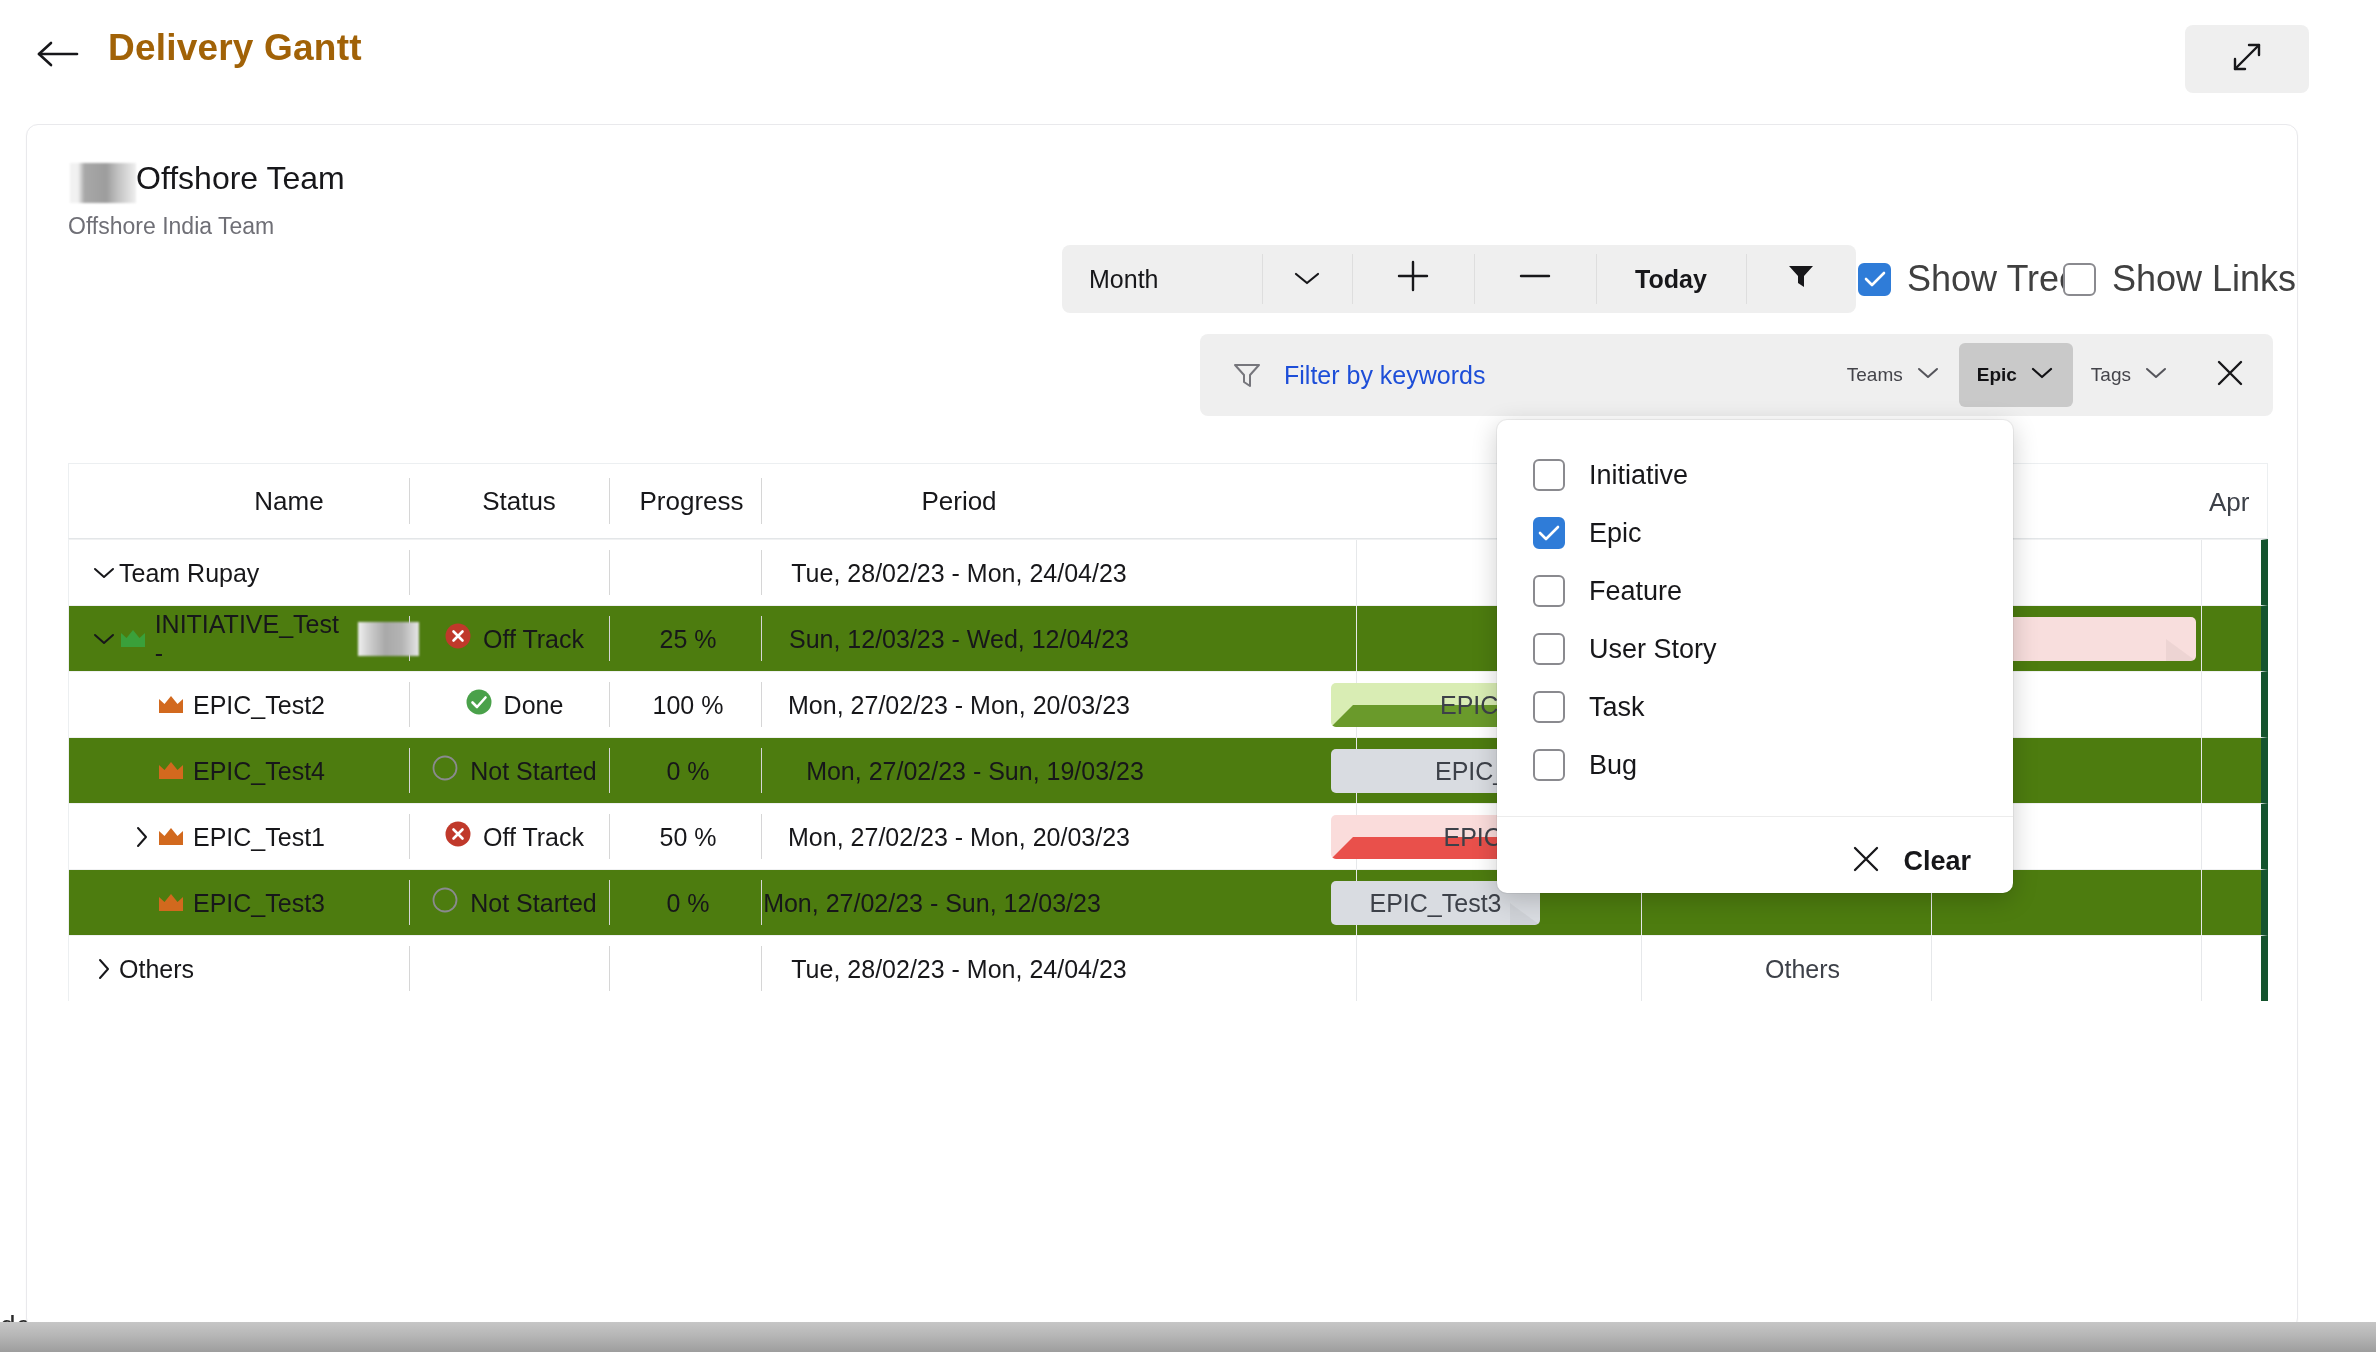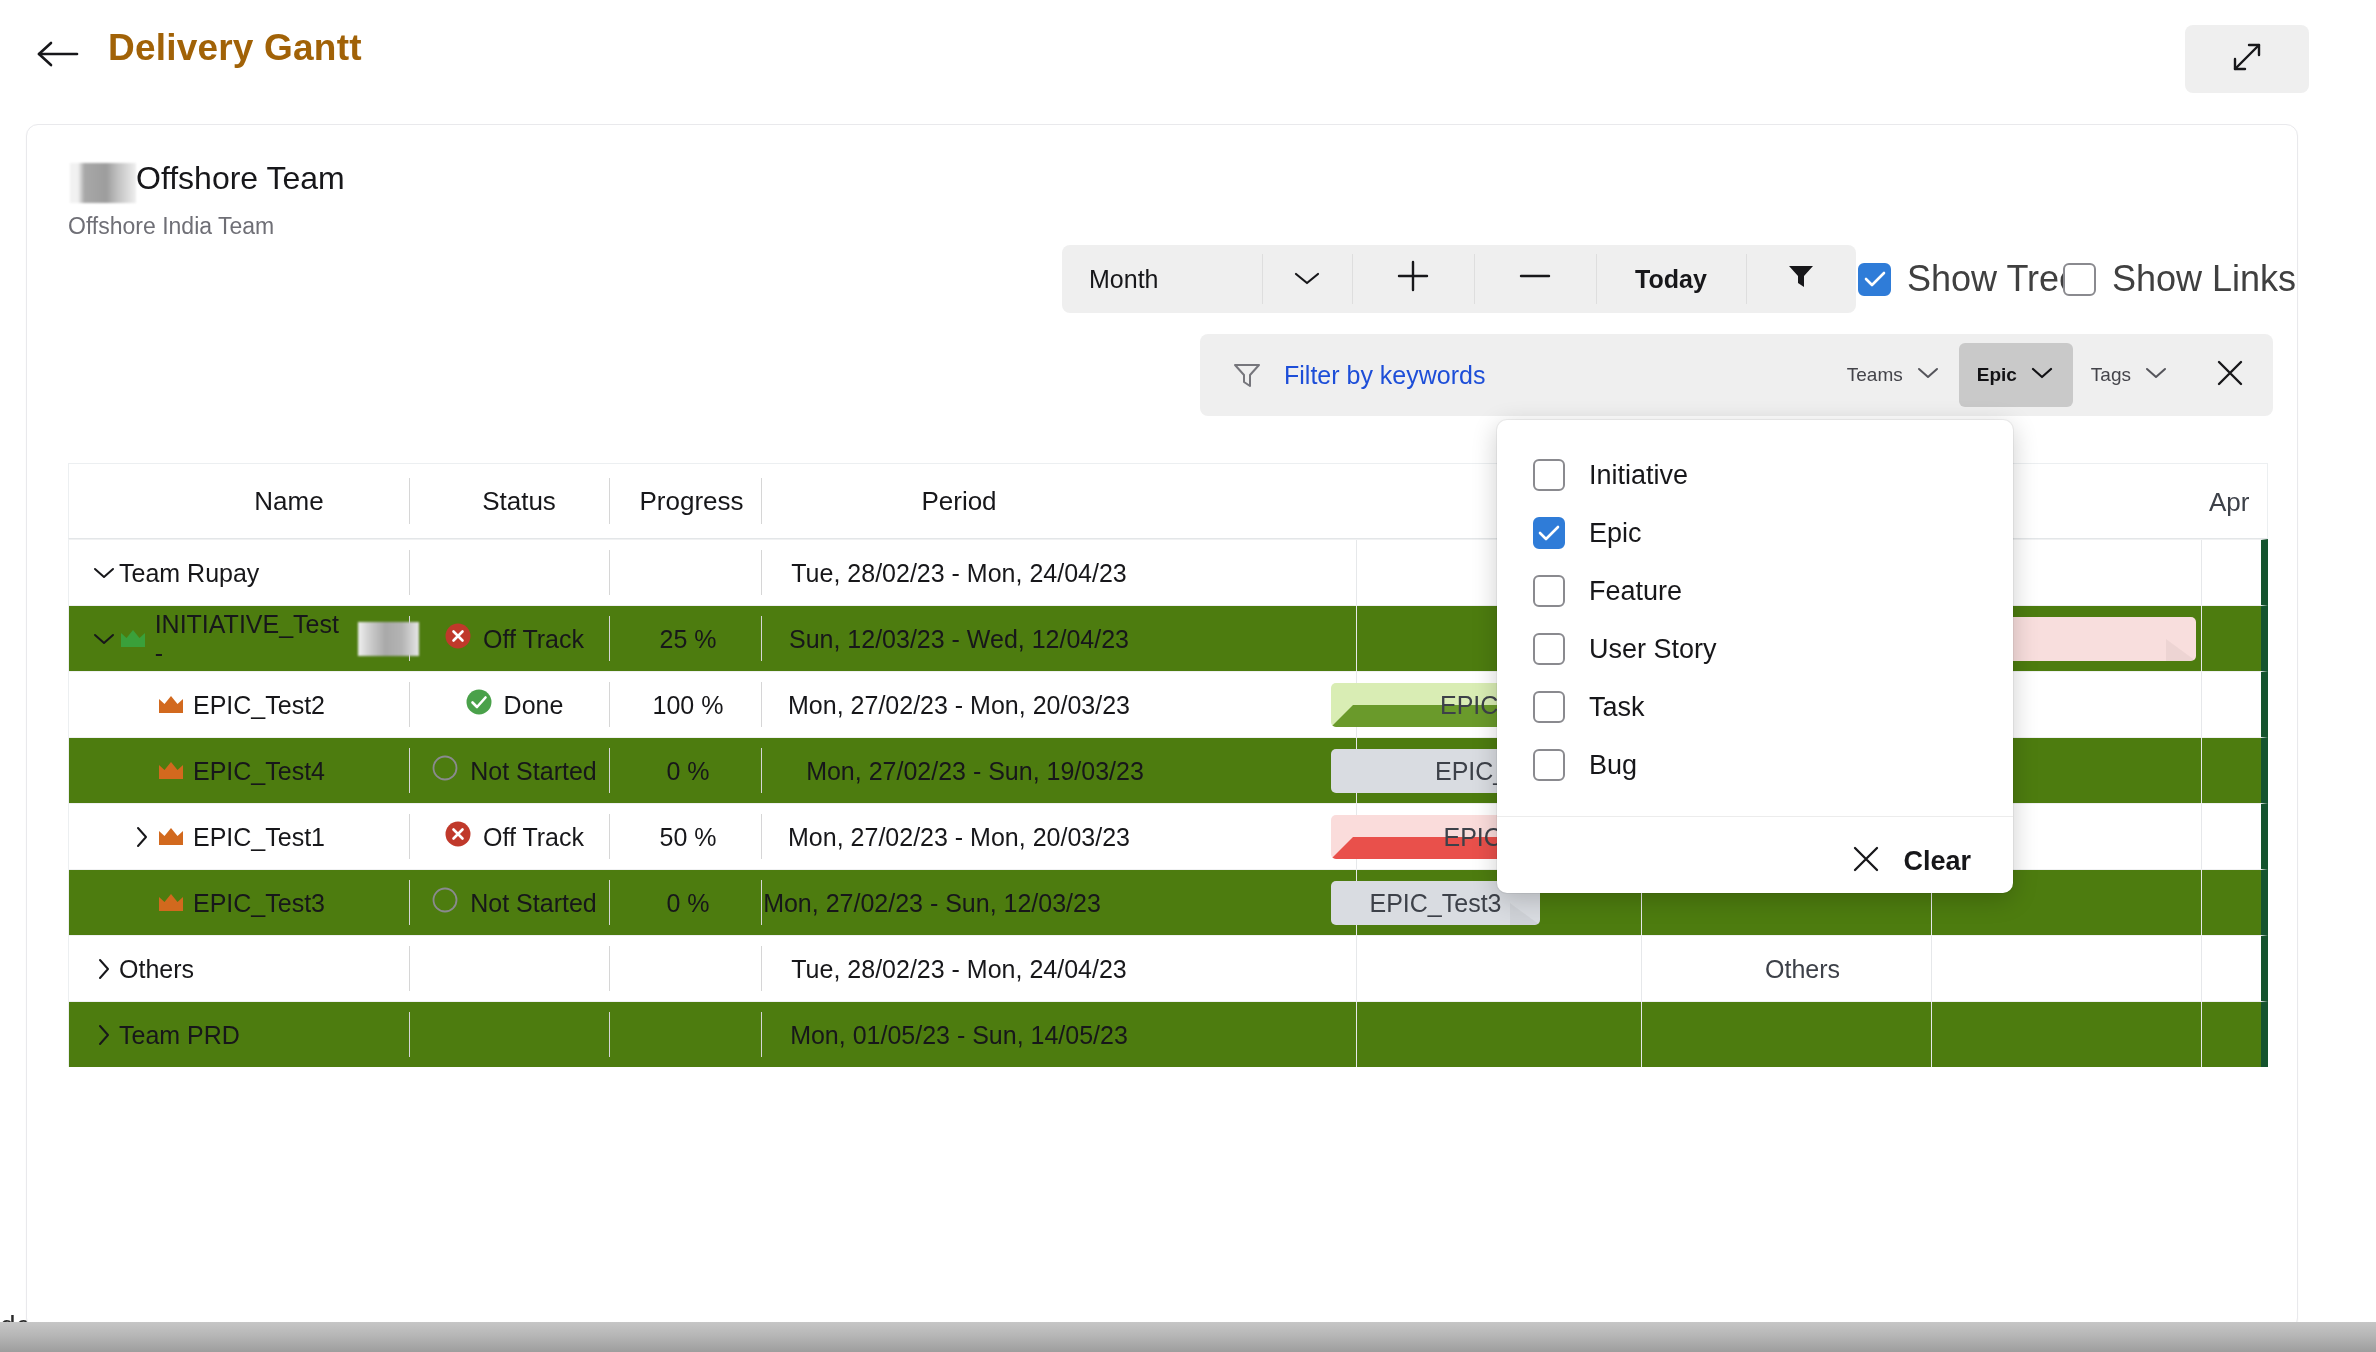--- a/index.html
+++ b/index.html
@@ -540,42 +540,20 @@
         </div>
         <div class="cell c" style="left: 350px; width: 190px;"></div>
         <div class="cell c" style="left: 545px; width: 148px;"></div>
         <div class="cell c" style="left: 700px; width: 380px;">
           <span>Tue, 28/02/23 - Mon, 24/04/23</span>
         </div>
         <div class="cell" style="left: 1696px; width: 260px;">
           <span style="color:#3d4149">Others</span>
         </div>
       </div>
-      <div class="grow sep alt">
-        <div class="rdiv" style="left: 340px;"></div>
-        <div class="rdiv" style="left: 540px;"></div>
-        <div class="rdiv" style="left: 692px;"></div>
-        <div class="vline" style="left: 1287px;"></div>
-        <div class="vline" style="left: 1572px;"></div>
-        <div class="vline" style="left: 1862px;"></div>
-        <div class="vline" style="left: 2132px;"></div>
-        <div class="cell" style="left: 20px; width: 330px;">
-          <span class="chev">
-            <svg width="18" height="26" viewBox="0 0 18 26" fill="none">
-              <path d="M5 4 L13 13 L5 22" stroke="#17171a" stroke-width="2" stroke-linecap="round" stroke-linejoin="round"></path>
-            </svg>
-          </span>
-          <span>Team PRD</span>
-        </div>
-        <div class="cell c" style="left: 350px; width: 190px;"></div>
-        <div class="cell c" style="left: 545px; width: 148px;"></div>
-        <div class="cell c" style="left: 700px; width: 380px;">
-          <span>Mon, 01/05/23 - Sun, 14/05/23</span>
-        </div>
-      </div>
     </div>
 </div>
 
 <div class="dropdown">
   <div class="dd-list" id="dd-list">
       <div class="dd-item">
         <span class="cbox">
        
      </span>
      <span class="dd-label">Initiative</span>

